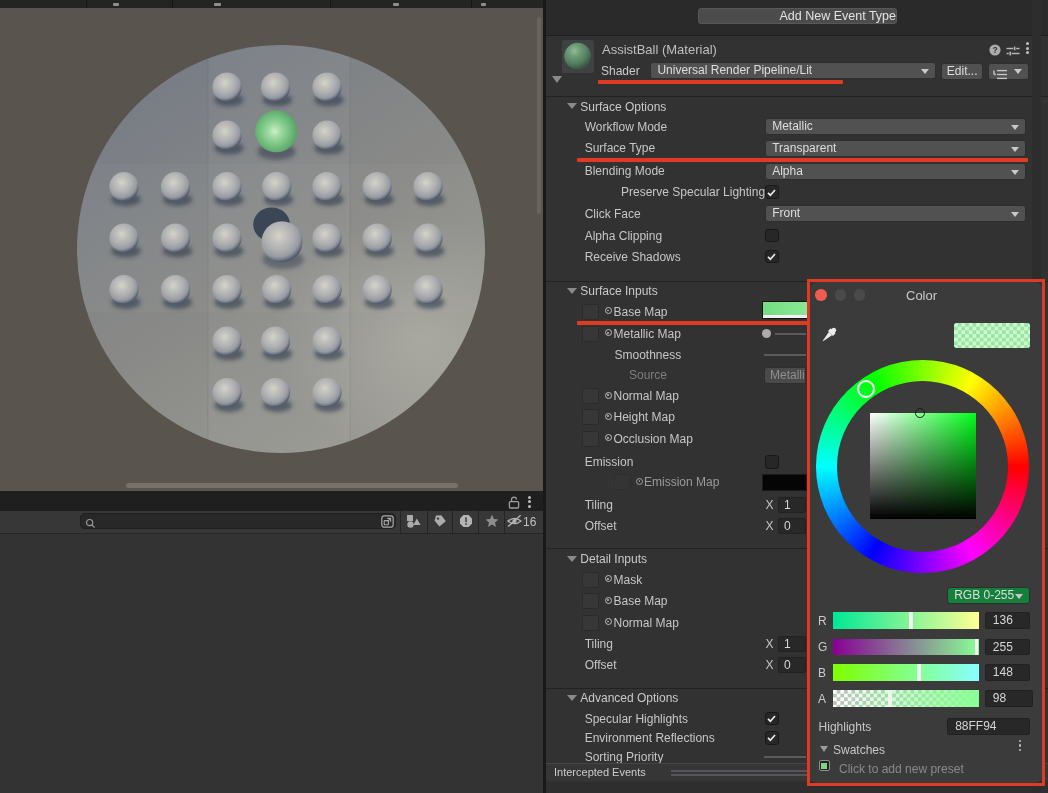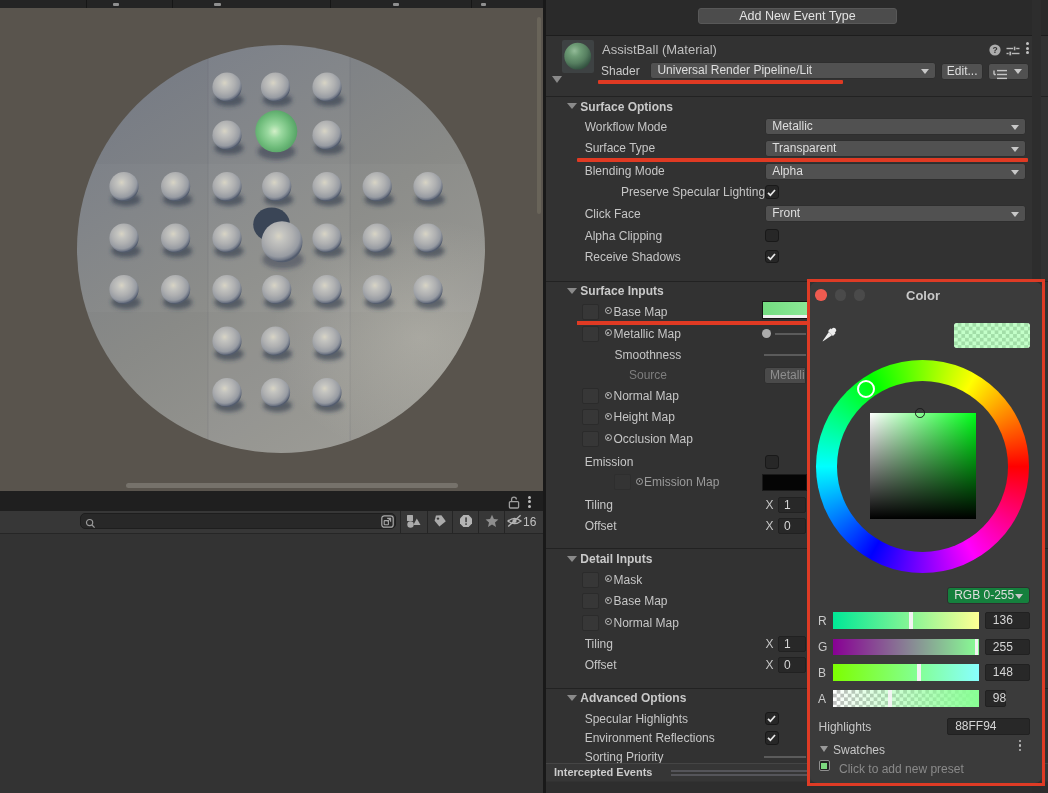--- a/index.html
+++ b/index.html
@@ -1,17 +1,17 @@
 <!DOCTYPE html>
 <html><head><meta charset="utf-8"><style>
 *{margin:0;padding:0;box-sizing:border-box}
 html,body{width:1048px;height:793px;overflow:hidden;background:#323232;font-family:"Liberation Sans",sans-serif}
 .abs{position:absolute}
 .lbl{position:absolute;font-size:12px;color:#C6C6C6;white-space:nowrap}
-.bold{font-weight:bold;color:#C9C9C9}
+.bold{font-weight:normal;color:#C9C9C9}
 .dd{position:absolute;height:17px;background:#515151;border:1px solid #2E2E2E;border-radius:3px;font-size:12px;color:#DEDEDE;line-height:15px;padding-left:6px;white-space:nowrap;overflow:hidden}
 .cb{position:absolute;width:17px;height:16px;background:#373737;border:1px solid #2B2B2B;border-radius:2px}
 .cb2{position:absolute;width:13.5px;height:13.5px;background:#272727;border:1px solid #191919;border-radius:3px;display:flex;align-items:center;justify-content:center}
 .num{position:absolute;height:16px;background:#282828;border:1px solid #212121;border-radius:2px;font-size:12px;color:#D6D6D6;line-height:14px;padding-left:5px}
 .divl{position:absolute;left:546px;width:502px;height:1px;background:#222}
 .circ{position:absolute;width:7px;height:7px;border:1.2px solid #BEBEBE;border-radius:50%}
 .circ:after{content:"";position:absolute;left:1.6px;top:1.6px;width:1.8px;height:1.8px;border-radius:50%;background:#BEBEBE}
 </style></head><body>
 
 <div class="abs" style="left:0;top:0;width:543px;height:8px;background:#242424"></div>
@@ -180,21 +180,21 @@
     </svg></div>
 <div class="abs" style="left:506px;top:514px"><svg width="19" height="14" viewBox="0 0 19 14" style="">
       <path d="M2 7 Q8.5 1.6 15 7 Q8.5 12.4 2 7 Z" fill="none" stroke="#B4B4B4" stroke-width="1.3"></path>
       <circle cx="8.5" cy="7" r="2.1" fill="#B4B4B4"></circle>
       <line x1="2.2" y1="12.4" x2="14.6" y2="1.2" stroke="#B4B4B4" stroke-width="1.4"></line>
     </svg></div>
 <div class="lbl" style="left:523px;top:514.5px;color:#C0C0C0">16</div>
 <div class="abs" style="left:543px;top:0;width:3px;height:793px;background:#191919"></div>
 <div class="abs" style="left:546px;top:0;width:502px;height:793px;background:#323232"></div>
 <div class="abs" style="left:546px;top:0;width:502px;height:34.5px;background:#2A2A2A"></div>
-<div class="abs" style="left:698px;top:8px;width:199px;height:16px;background:#4C4C4C;border:1px solid #585858;border-radius:3px;font-size:12.5px;color:#E2E2E2;text-align:center;line-height:14.5px">Add New Event Type</div>
+<div class="abs" style="left:698px;top:8px;width:199px;height:16px;background:#4C4C4C;border:1px solid #585858;border-radius:3px;font-size:12.5px;color:#E2E2E2;text-align:right;line-height:14.5px">Add New Event Type</div>
 <div class="divl" style="top:34.5px;background:#1D1D1D"></div>
 <div class="abs" style="left:561.8px;top:40.3px;width:32px;height:32.5px;background:#3E4243;border-radius:2px"></div>
 <svg width="32" height="33" viewBox="0 0 32 33" style="position:absolute;left:561.8px;top:40.3px">
 <defs>
       <radialGradient id="mball" cx="0.38" cy="0.3" r="0.72">
 <stop offset="0" stop-color="#93BB98"></stop>
         <stop offset="0.3" stop-color="#6E9C76"></stop>
         <stop offset="0.65" stop-color="#567F60"></stop>
         <stop offset="0.9" stop-color="#3C5D49"></stop>
         <stop offset="1" stop-color="#33523F"></stop>
@@ -367,21 +367,21 @@
 <div class="abs" style="z-index:6;left:974.8px;top:638.7px;width:3.6px;height:16.5px;background:#F2F2F2"></div>
 <div class="num" style="z-index:6;left:984.8px;top:638.7px;width:45px;height:16.5px;line-height:15px;padding-left:7px">255</div>
 <div class="lbl" style="z-index:6;left:818px;top:665.8px;color:#C9C9C9">B</div>
 <div class="abs" style="z-index:6;left:833.2px;top:664.3px;width:146px;height:16.5px;background:linear-gradient(to right,#7DFF00,#88FFFF)"></div>
 <div class="abs" style="z-index:6;left:917.0px;top:664.3px;width:3.6px;height:16.5px;background:#F2F2F2"></div>
 <div class="num" style="z-index:6;left:984.8px;top:664.3px;width:45px;height:16.5px;line-height:15px;padding-left:7px">148</div>
 <div class="lbl" style="z-index:6;left:818px;top:691.7px;color:#C9C9C9">A</div>
 <div class="abs" style="z-index:6;left:833.2px;top:690.2px;width:146px;height:16.5px;background:conic-gradient(#BFBFBF 25%,#fff 0 50%,#BFBFBF 0 75%,#fff 0);background-size:7.4px 7.4px"></div>
 <div class="abs" style="z-index:6;left:833.2px;top:690.2px;width:146px;height:16.5px;background:linear-gradient(to right,rgba(136,255,148,0),rgb(136,255,148))"></div>
 <div class="abs" style="z-index:6;left:888.2px;top:690.2px;width:3.6px;height:16.5px;background:#F2F2F2"></div>
-<div class="num" style="z-index:6;left:984.8px;top:690.2px;width:21px;height:16.5px;line-height:15px;padding-left:7px">98</div>
+<div class="num" style="z-index:6;left:984.8px;top:690.2px;width:48px;height:16.5px;line-height:15px;padding-left:7px">98</div>
 <div class="lbl" style="z-index:6;left:818.6px;top:719.5px">Highlights</div>
 <div class="num" style="z-index:6;left:947.2px;top:718px;width:82.5px;height:17px;line-height:15.5px;padding-left:7px">88FF94</div>
 <div style="z-index:6;position:absolute;left:820px;top:745.5px;width:0;height:0;border-left:4.5px solid transparent;border-right:4.5px solid transparent;border-top:6.1px solid #9A9A9A"></div>
 <div class="lbl" style="z-index:6;left:833px;top:742.5px">Swatches</div>
 <div style="z-index:6;position:absolute;left:1018.5px;top:739.5px;width:2.8px;height:2.8px;border-radius:50%;background:#BDBDBD"></div>
 <div style="z-index:6;position:absolute;left:1018.5px;top:744.1px;width:2.8px;height:2.8px;border-radius:50%;background:#BDBDBD"></div>
 <div style="z-index:6;position:absolute;left:1018.5px;top:748.7px;width:2.8px;height:2.8px;border-radius:50%;background:#BDBDBD"></div>
 <div class="abs" style="z-index:6;left:818.6px;top:760px;width:11px;height:11px;background:#232323;border:1px solid #8F8F8F;border-radius:2px"></div>
 <div class="abs" style="z-index:6;left:821.1px;top:762.5px;width:6px;height:6px;background:#7CD87F"></div>
 <div class="lbl" style="z-index:6;left:839px;top:762px;color:#8A8A8A">Click to add new preset</div>

